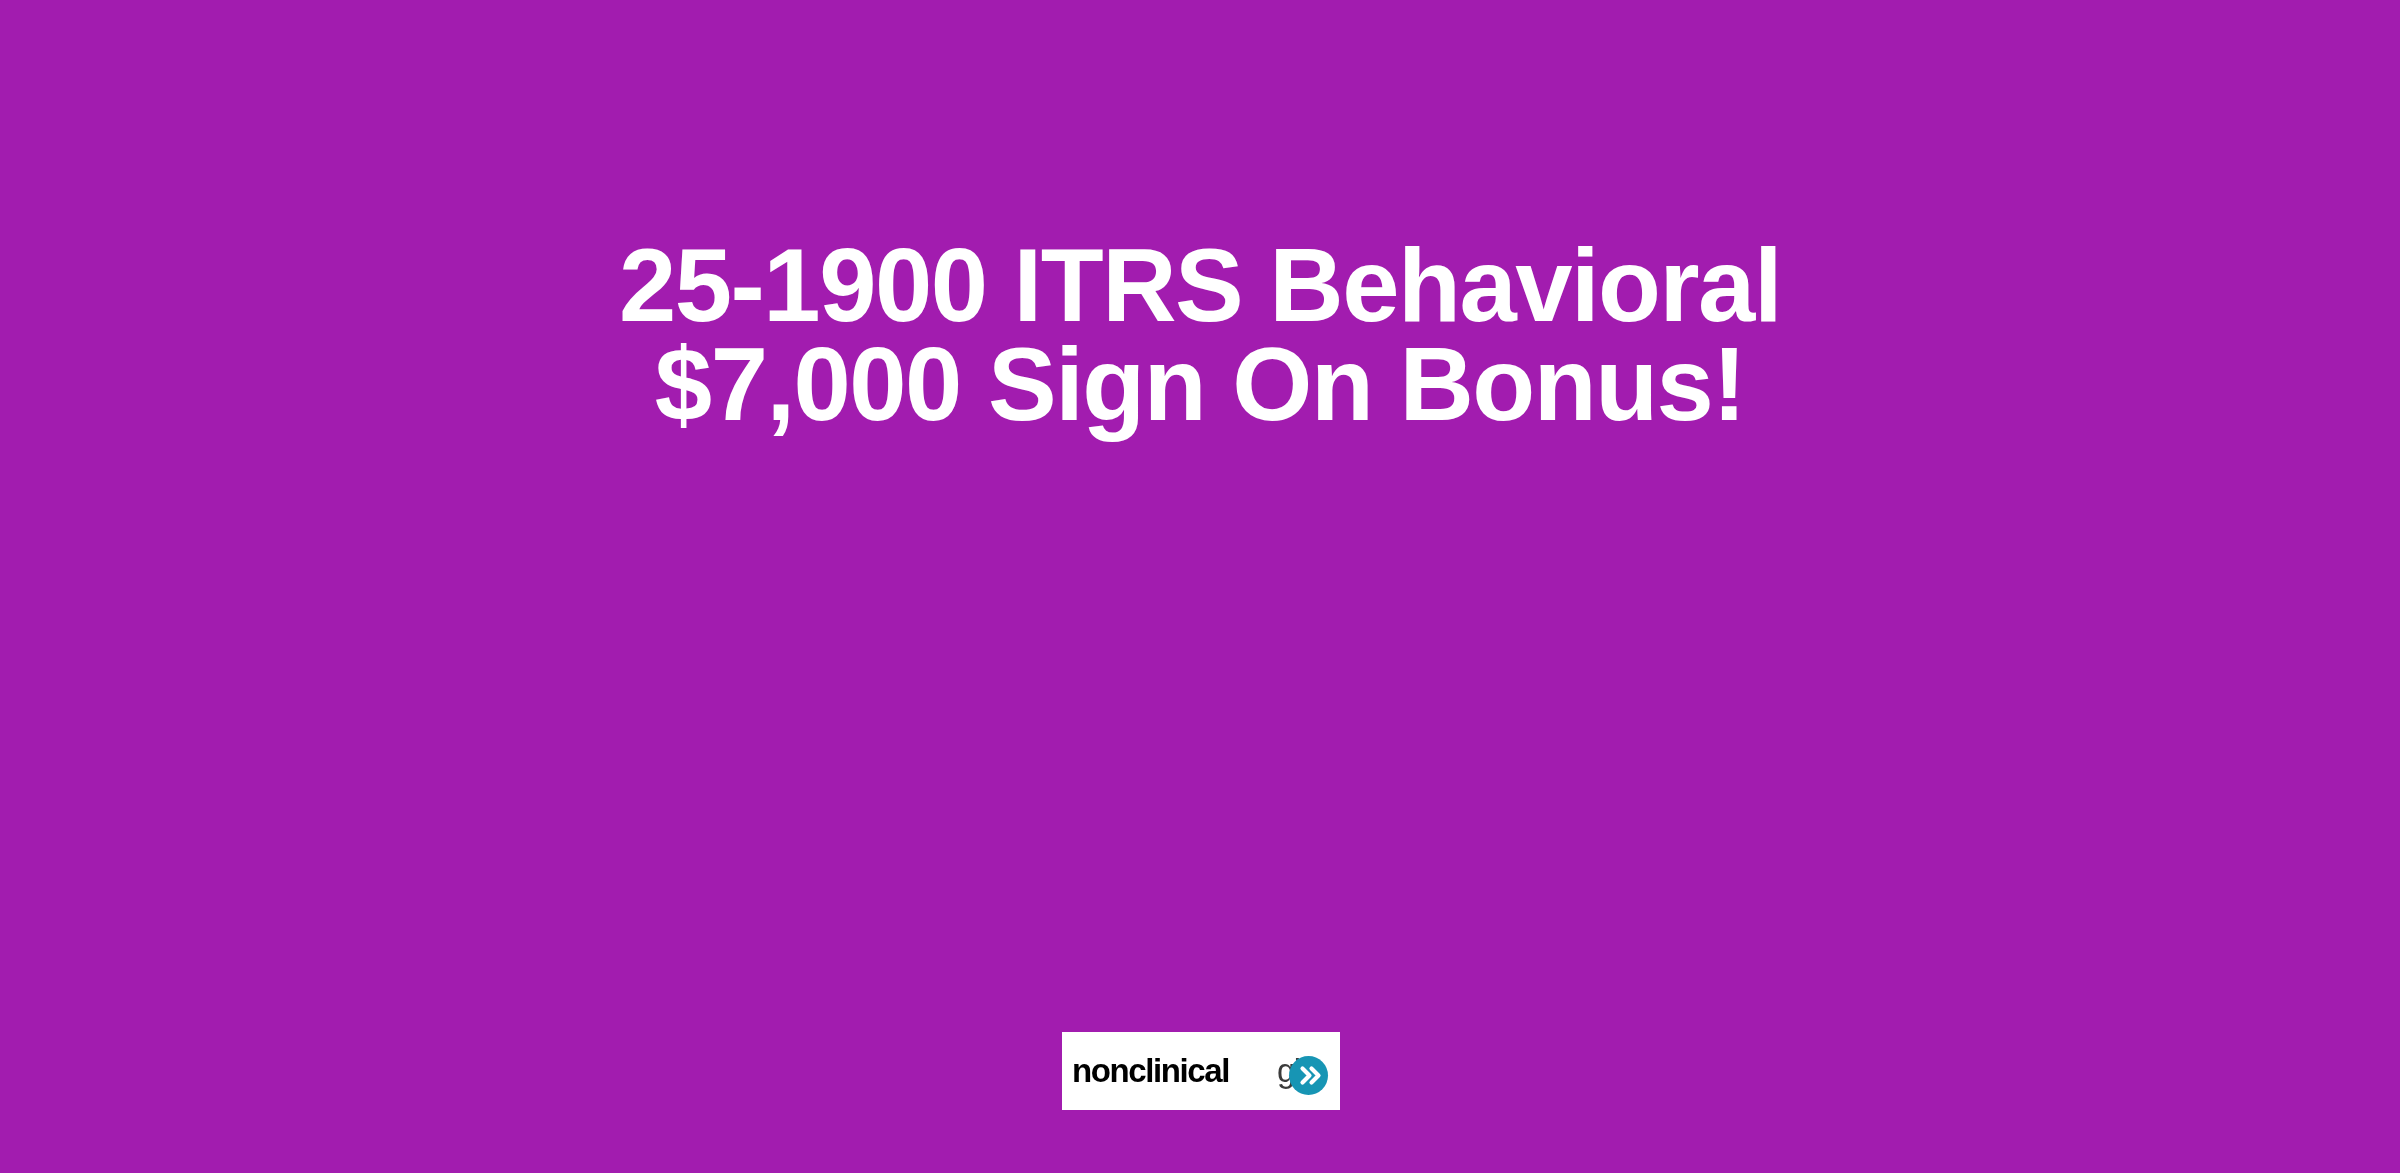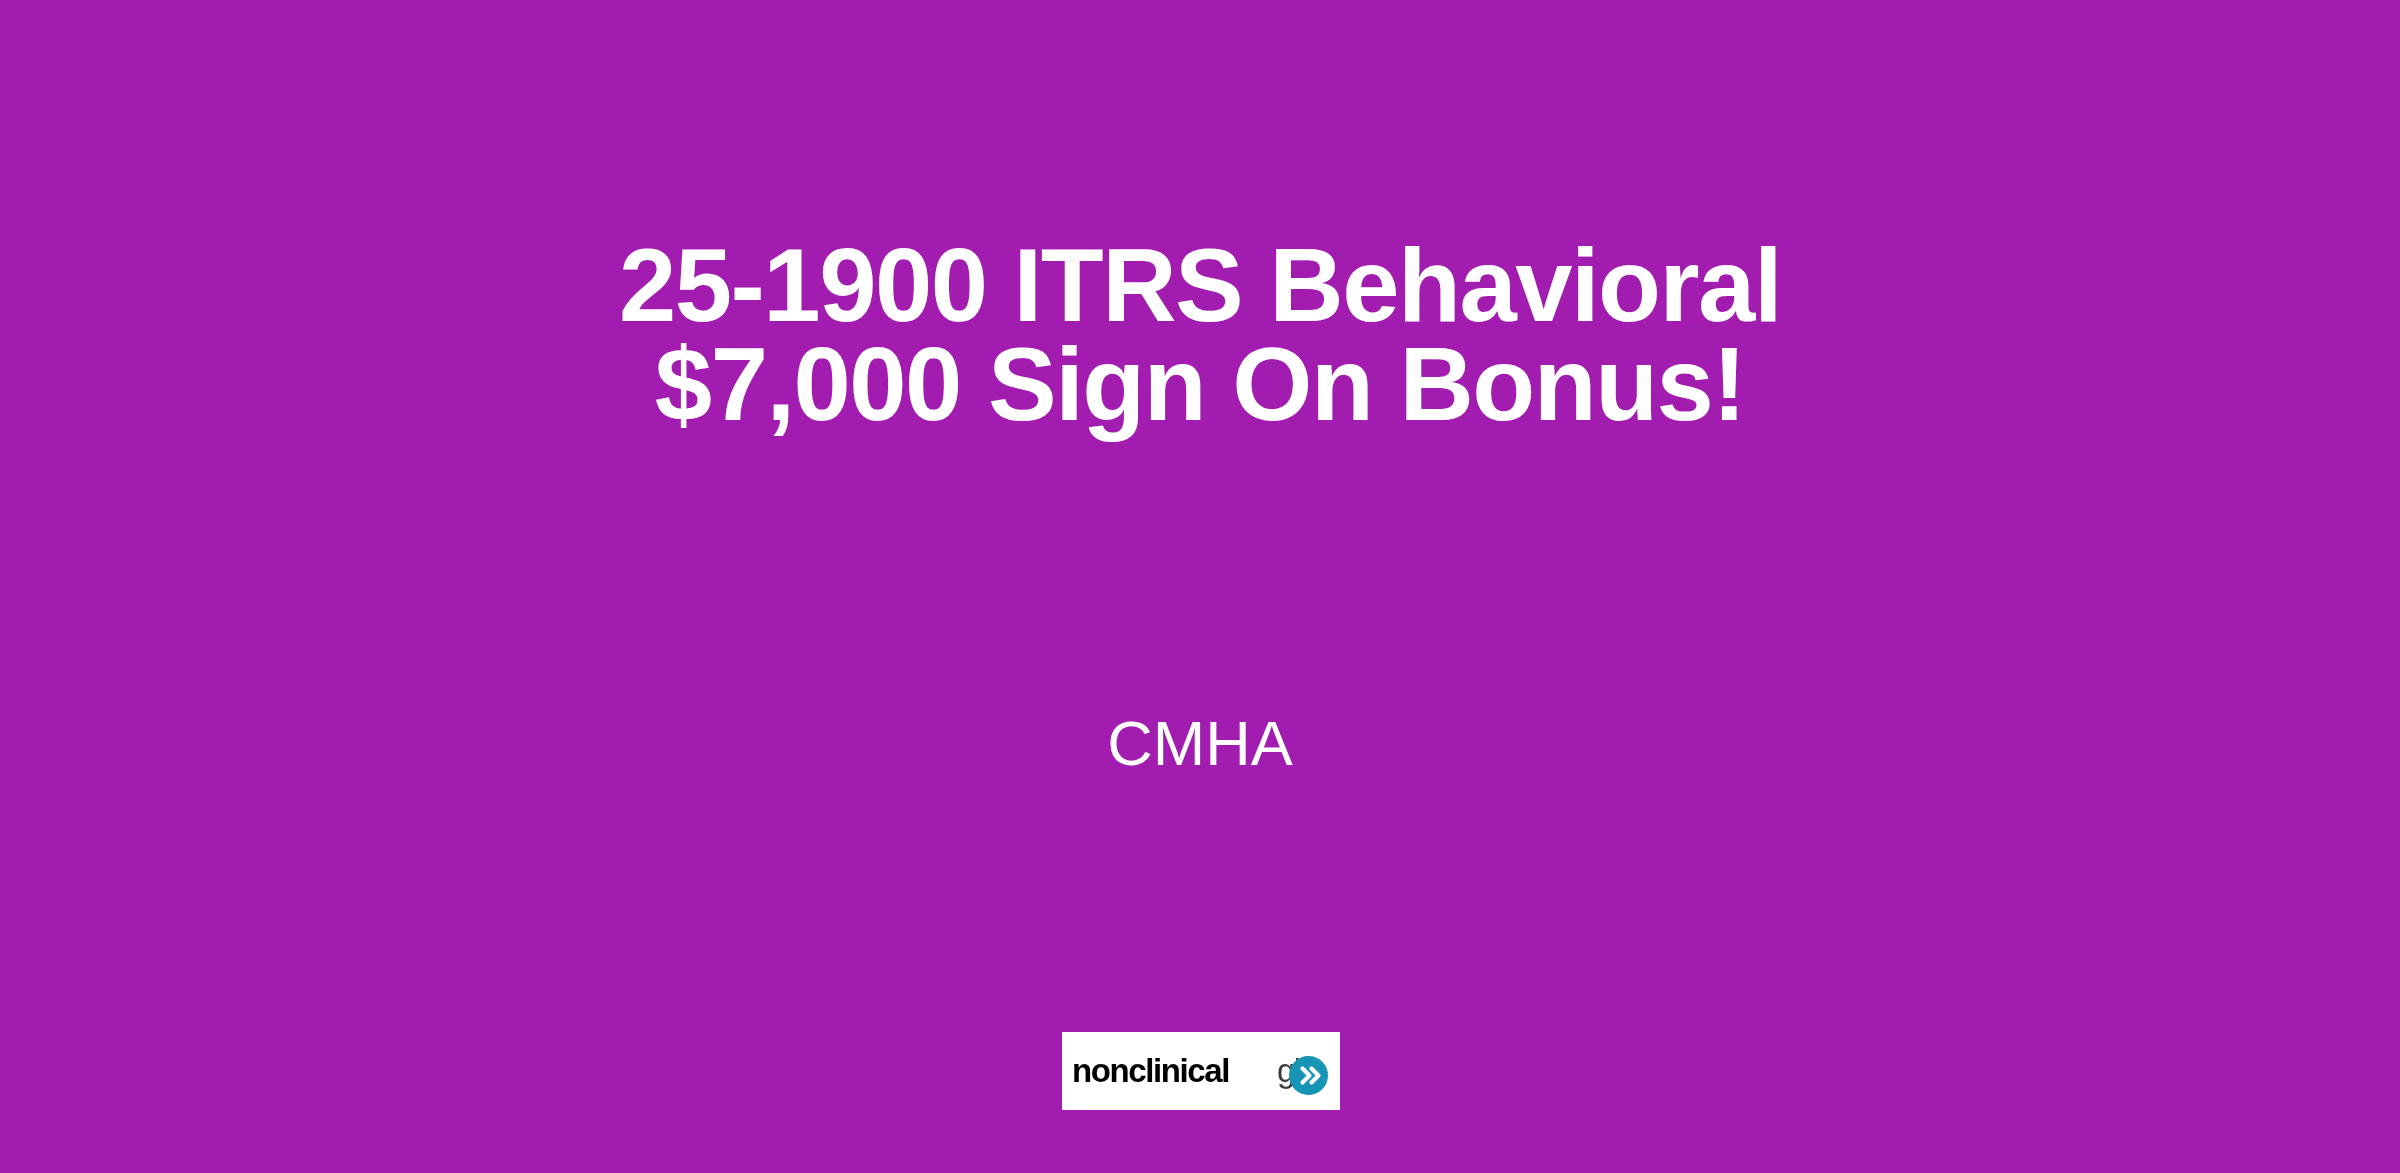--- a/index.html
+++ b/index.html
@@ -125,21 +125,20 @@
 </head>
 <body>
 
 <div id="card">
 
   <div id="headline-block">
     <span class="headline-line">25-1900 ITRS Behavioral</span>
     <span class="headline-line">$7,000 Sign On Bonus!</span>
   </div>
 
-  <div id="subtitle">CMHA</div>
 
   <div id="logo-wrap">
     <div id="logo-inner">
 
       <div id="logo-wordmark"><span id="logo-word-non">nonclinical</span><span id="logo-word-gig">gig</span></div>
 
       <div id="logo-tagline">non-clinical jobs for healthcare providers</div>
 
       <div id="logo-chevron-badge">
         <svg viewBox="0 0 39 39" xmlns="http://www.w3.org/2000/svg" aria-hidden="true">

